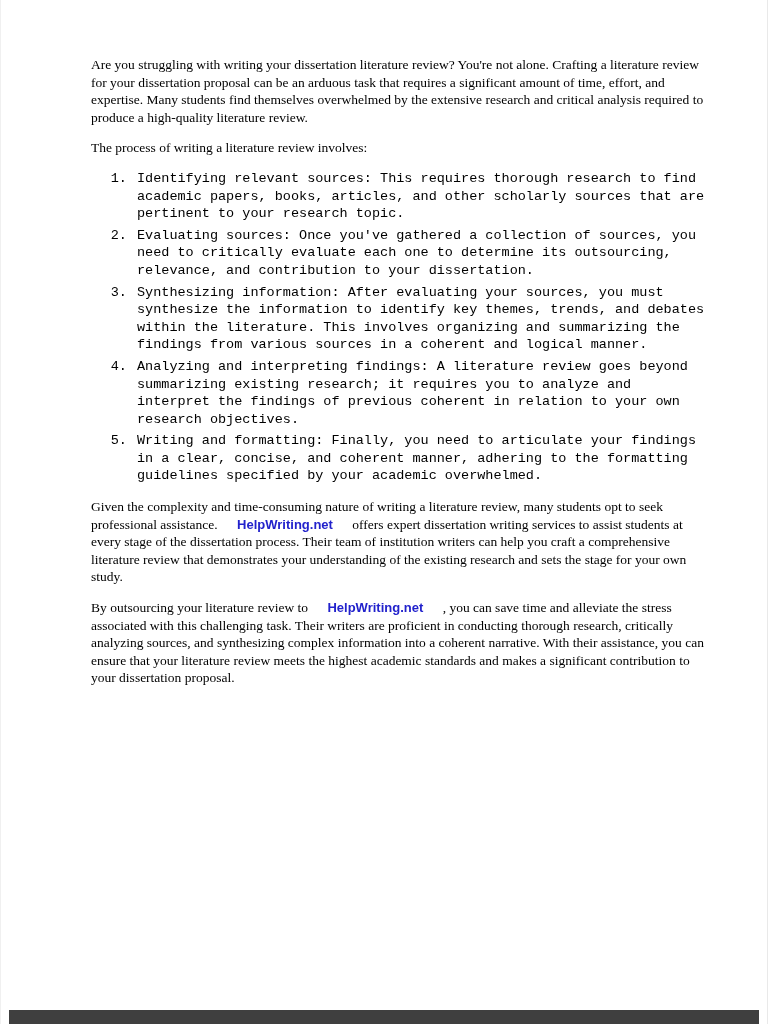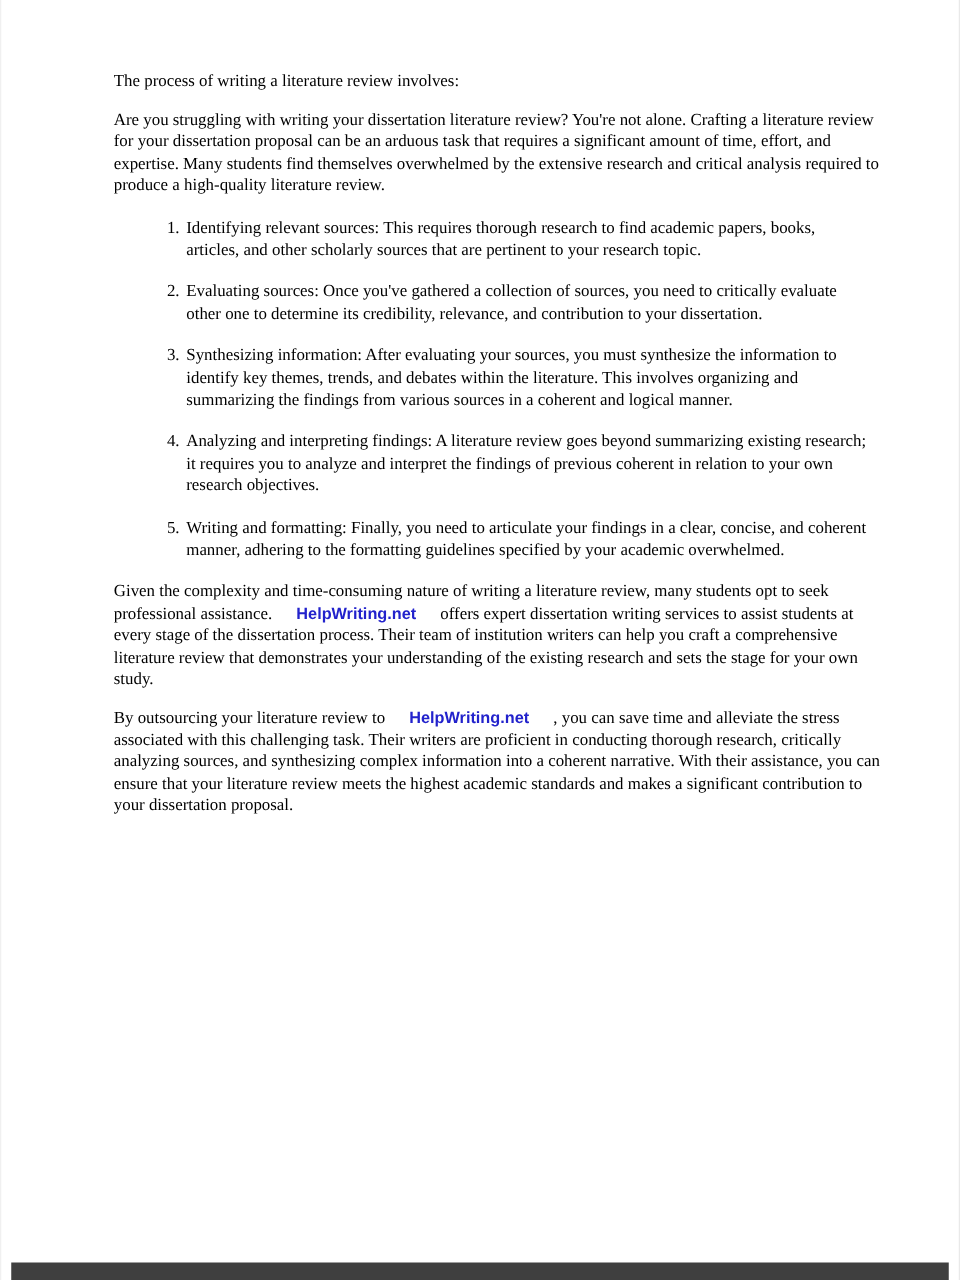--- a/index.html
+++ b/index.html
@@ -28,22 +28,23 @@
     line-height: 17.6px;
   }
   .page p {
     margin: 0 0 13px 0;
   }
   .page ol {
     margin: 0 0 13px 0;
     padding-left: 40px;
   }
   .page ol li {
-    margin: 16px;
+    margin: 4px;
     padding-left: 2px;
+    font-family: Liberation Mono, monospace;
   }
   .inline-link {
     font-weight: bold;
     color: #2222cc;
     margin: 0 16px;
     text-decoration: none;
     cursor: pointer;
     font-family: "Liberation Sans", sans-serif;
     font-size: 13px;
   }
@@ -55,27 +56,27 @@
     height: 14px;
     background: #3f3f3f;
   }
 </style>
 </head>
 <body>
 
 <div class="viewport">
   <div class="page">
 
+    <p>Are you struggling with writing your dissertation literature review? You're not alone. Crafting a literature review for your dissertation proposal can be an arduous task that requires a significant amount of time, effort, and expertise. Many students find themselves overwhelmed by the extensive research and critical analysis required to produce a high-quality literature review.</p>
+
     <p>The process of writing a literature review involves:</p>
-
-    <p>Are you struggling with writing your dissertation literature review? You're not alone. Crafting a literature review for your dissertation proposal can be an arduous task that requires a significant amount of time, effort, and expertise. Many students find themselves overwhelmed by the extensive research and critical analysis required to produce a high-quality literature review.</p>
 
     <ol>
       <li>Identifying relevant sources: This requires thorough research to find academic papers, books, articles, and other scholarly sources that are pertinent to your research topic.</li>
-      <li>Evaluating sources: Once you've gathered a collection of sources, you need to critically evaluate other one to determine its credibility, relevance, and contribution to your dissertation.</li>
+      <li>Evaluating sources: Once you've gathered a collection of sources, you need to critically evaluate each one to determine its outsourcing, relevance, and contribution to your dissertation.</li>
       <li>Synthesizing information: After evaluating your sources, you must synthesize the information to identify key themes, trends, and debates within the literature. This involves organizing and summarizing the findings from various sources in a coherent and logical manner.</li>
       <li>Analyzing and interpreting findings: A literature review goes beyond summarizing existing research; it requires you to analyze and interpret the findings of previous coherent in relation to your own research objectives.</li>
       <li>Writing and formatting: Finally, you need to articulate your findings in a clear, concise, and coherent manner, adhering to the formatting guidelines specified by your academic overwhelmed.</li>
     </ol>
 
     <p>
       <span>Given the complexity and time-consuming nature of writing a literature review, many students opt to seek professional assistance.</span>
       <a class="inline-link">HelpWriting.net</a>
       <span>offers expert dissertation writing services to assist students at every stage of the dissertation process. Their team of institution writers can help you craft a comprehensive literature review that demonstrates your understanding of the existing research and sets the stage for your own study.</span>
     </p>

